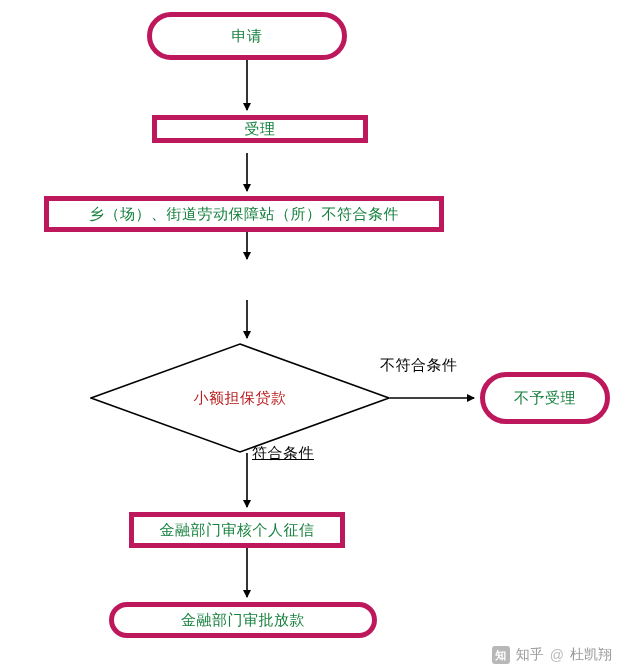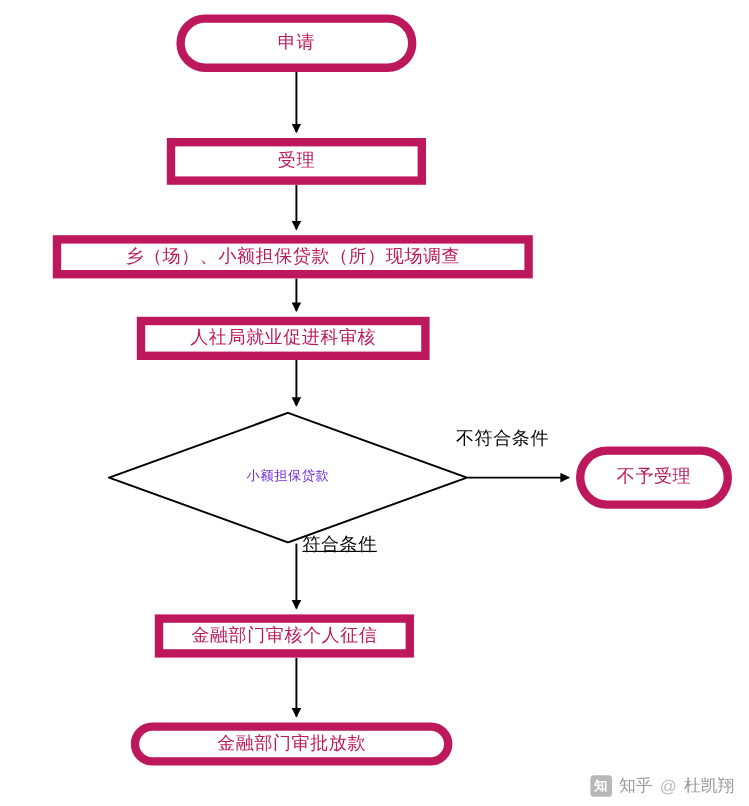--- a/index.html
+++ b/index.html
@@ -21,23 +21,23 @@
     width: 624px;
     height: 672px;
   }
   .node {
     position: absolute;
     box-sizing: border-box;
     display: flex;
     align-items: center;
     justify-content: center;
     text-align: center;
-    color: #be185d;
+    color: #15803d;
     background: #ffffff;
-    border: 7px solid #be185d;
+    border: 5px solid #be185d;
     font-size: 15px;
     line-height: 1.35;
     letter-spacing: 0.5px;
   }
   .rect {
     border-radius: 0;
   }
   .stadium {
     border-radius: 30px;
   }
@@ -51,23 +51,23 @@
     position: absolute;
     left: 0;
     top: 0;
     width: 100%;
     height: 100%;
   }
   .diamond-label {
     position: relative;
     z-index: 2;
     text-align: center;
-    font-size: 11px;
+    font-size: 15px;
     line-height: 1.45;
-    color: #6d28d9;
+    color: #b91c1c;
     letter-spacing: 0.5px;
   }
   .edge-label {
     position: absolute;
     font-size: 15px;
     color: #000000;
     white-space: nowrap;
     letter-spacing: 0.5px;
   }
   .watermark {
@@ -120,31 +120,28 @@
 
     <line x1="247" y1="453" x2="247" y2="507" stroke="#000000" stroke-width="1.6" marker-end="url(#arrow)"></line>
 
     <line x1="247" y1="548" x2="247" y2="597" stroke="#000000" stroke-width="1.6" marker-end="url(#arrow)"></line>
   </svg>
 
   <div class="node stadium" style="left:147px; top:12px; width:200px; height:48px;">
     <span>申请</span>
   </div>
 
-  <div class="node rect" style="left:139px; top:115px; width:216px; height:39px;">
+  <div class="node rect" style="left:152px; top:115px; width:216px; height:28px;">
     <span>受理</span>
   </div>
 
   <div class="node rect" style="left:44px; top:196px; width:400px; height:36px;">
-    <span>乡（场）、小额担保贷款（所）现场调查</span>
+    <span>乡（场）、街道劳动保障站（所）不符合条件</span>
   </div>
 
-  <div class="node rect" style="left:114px; top:264px; width:244px; height:36px;">
-    <span>人社局就业促进科审核</span>
-  </div>
 
   <div class="diamond-wrap" style="left:90px; top:343px; width:300px; height:110px;">
     <svg class="diamond-shape" viewBox="0 0 300 110" preserveAspectRatio="none">
       <polygon points="150,1 299,55 150,109 1,55" fill="#ffffff" stroke="#000000" stroke-width="1.6" vector-effect="non-scaling-stroke"></polygon>
     </svg>
     <div class="diamond-label">
       <div>小额担保贷款</div>
     </div>
   </div>
 

